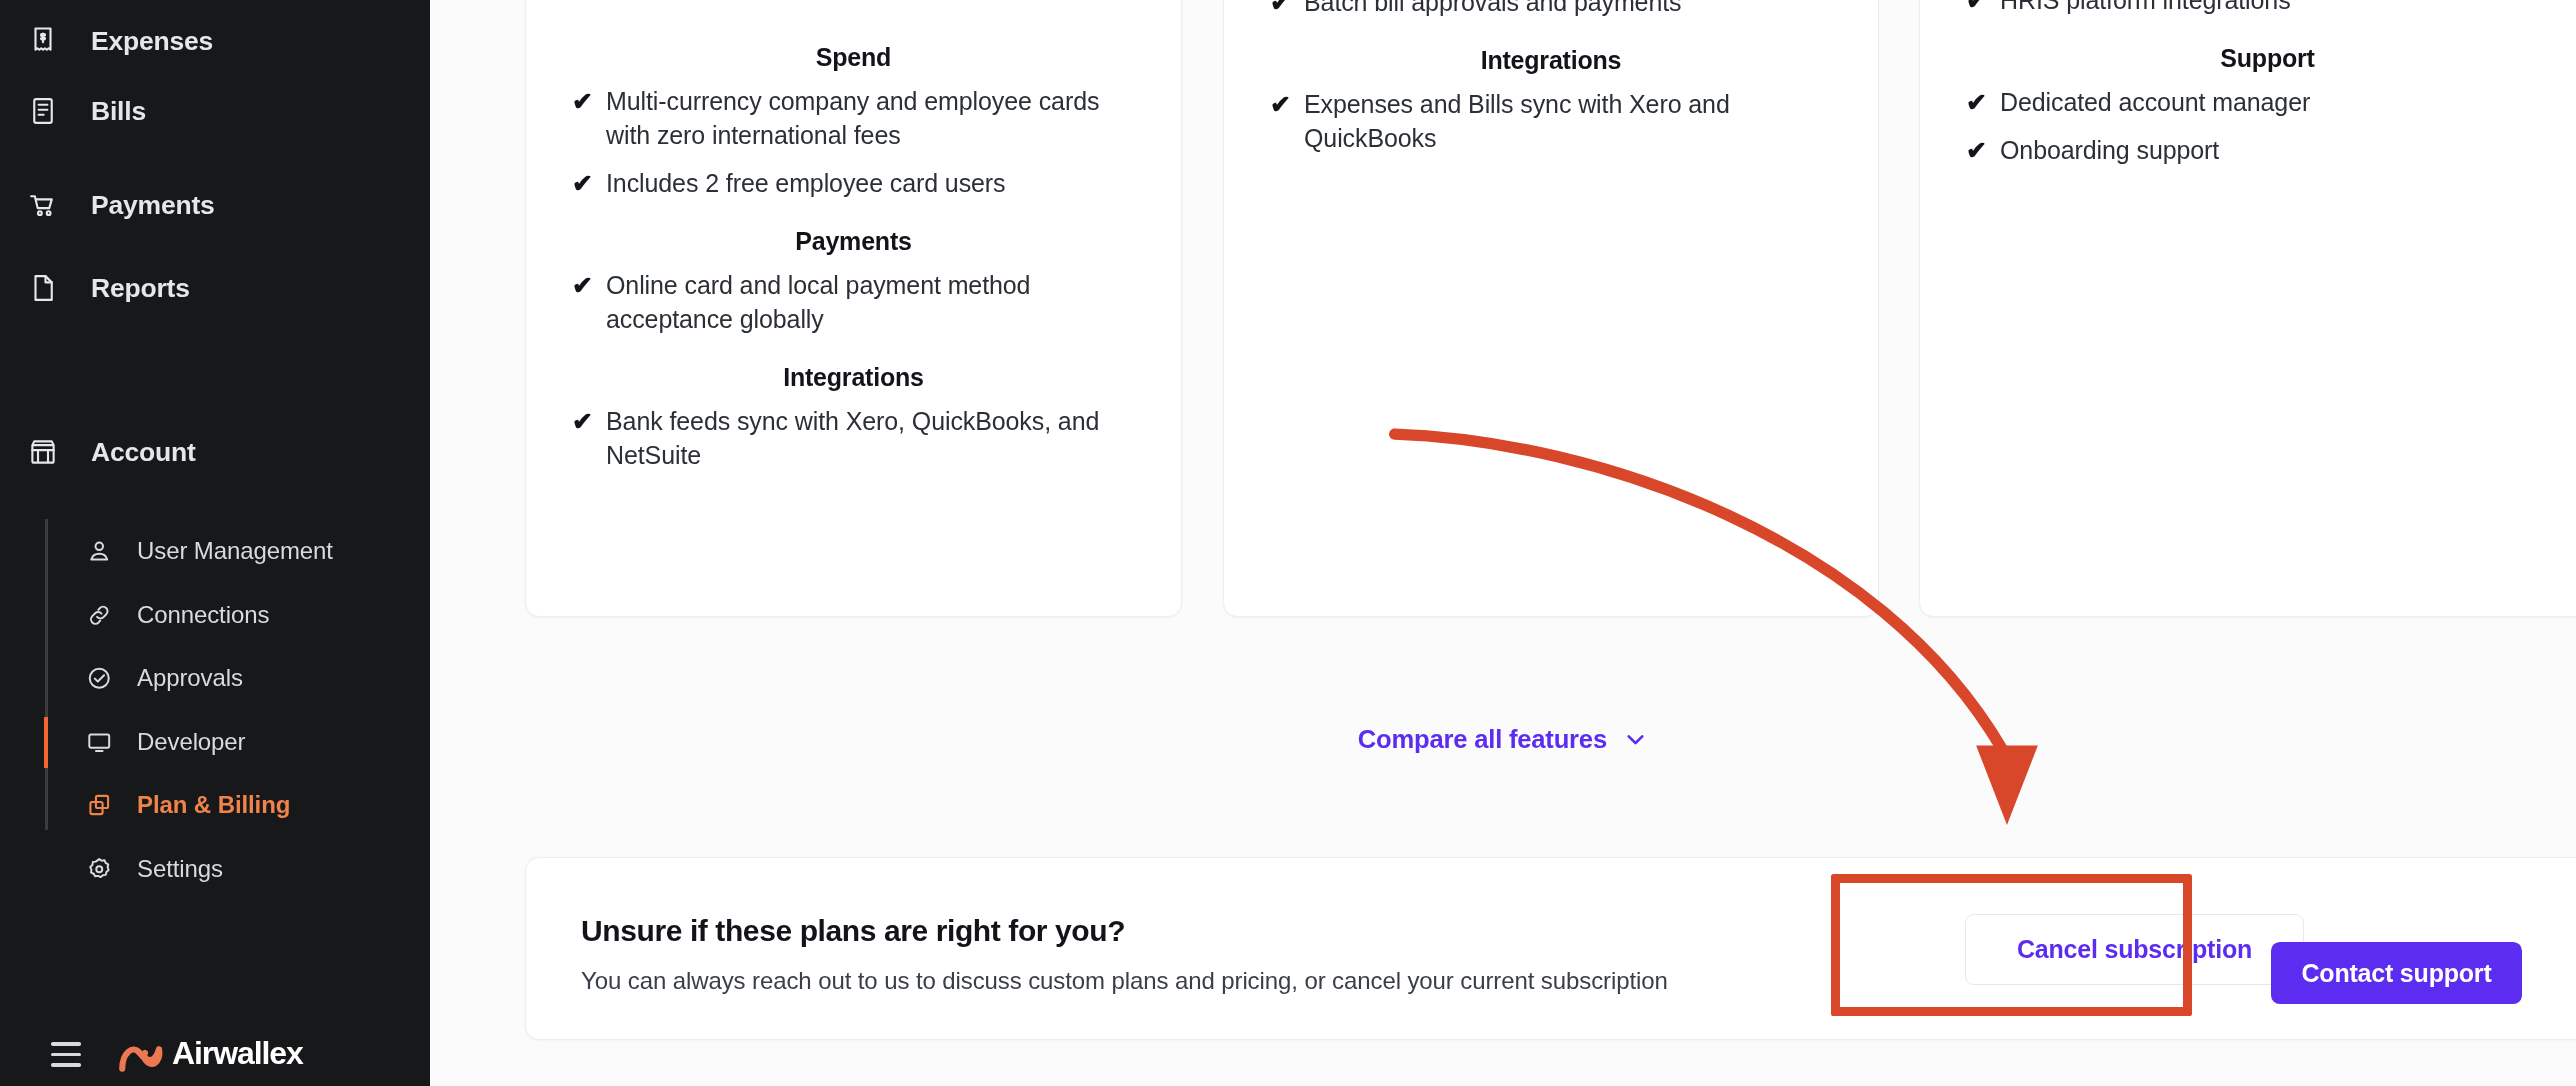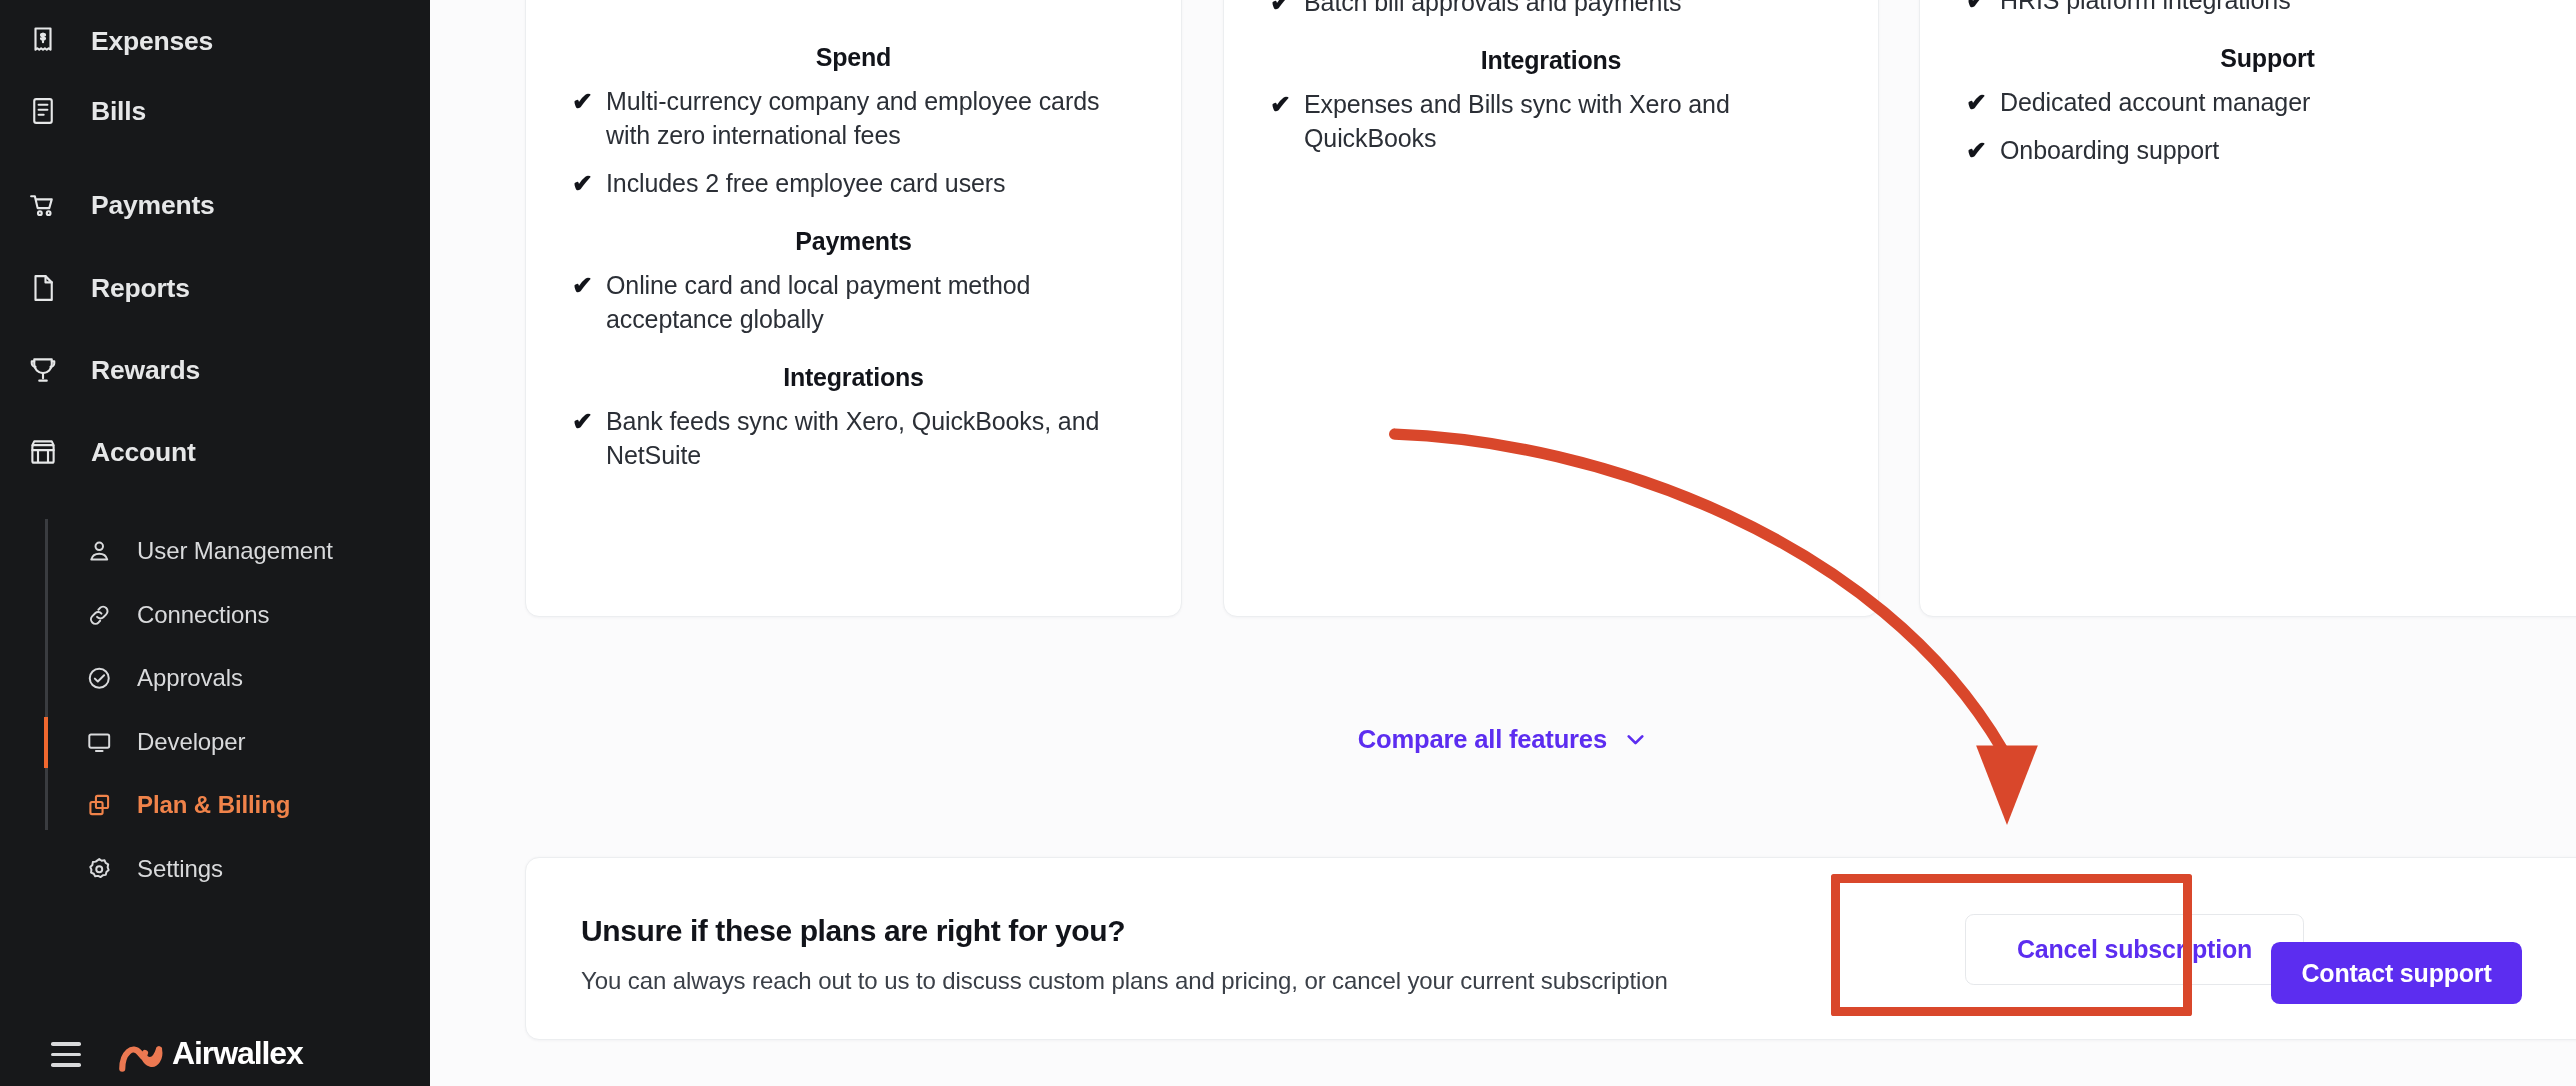--- a/index.html
+++ b/index.html
@@ -248,30 +248,20 @@
     <div class="nav-item" style="top:266px">
       <span class="nav-icon">
         <svg viewBox="0 0 24 24" fill="none" stroke="#e6e7e8" stroke-width="1.7" stroke-linecap="round" stroke-linejoin="round">
           <path d="M6 2.5h8l5 5v14H6z"></path>
           <path d="M14 2.5v5h5"></path>
         </svg>
       </span>
       <span class="nav-label">Reports</span>
     </div>
 
-    <div class="nav-item" style="top:348px">
-      <span class="nav-icon">
-        <svg viewBox="0 0 24 24" fill="none" stroke="#e6e7e8" stroke-width="1.7" stroke-linecap="round" stroke-linejoin="round">
-          <path d="M5 3.5h14v4a7 7 0 0 1-14 0z"></path>
-          <path d="M5 5H3v1.5A3 3 0 0 0 6 9.5M19 5h2v1.5a3 3 0 0 1-3 3"></path>
-          <path d="M12 14.5v4M9 20.5h6"></path>
-        </svg>
-      </span>
-      <span class="nav-label">Rewards</span>
-    </div>
 
     <div class="nav-item" style="top:430px">
       <span class="nav-icon">
         <svg viewBox="0 0 24 24" fill="none" stroke="#e6e7e8" stroke-width="1.7" stroke-linecap="round" stroke-linejoin="round">
           <rect x="3.5" y="6.5" width="17" height="14" rx="1.2"></rect>
           <path d="M3.5 10.5h17M8 10.5V20M16 10.5V20M3.5 6.5 5 3.5h14l1.5 3"></path>
         </svg>
       </span>
       <span class="nav-label">Account</span>
     </div>

